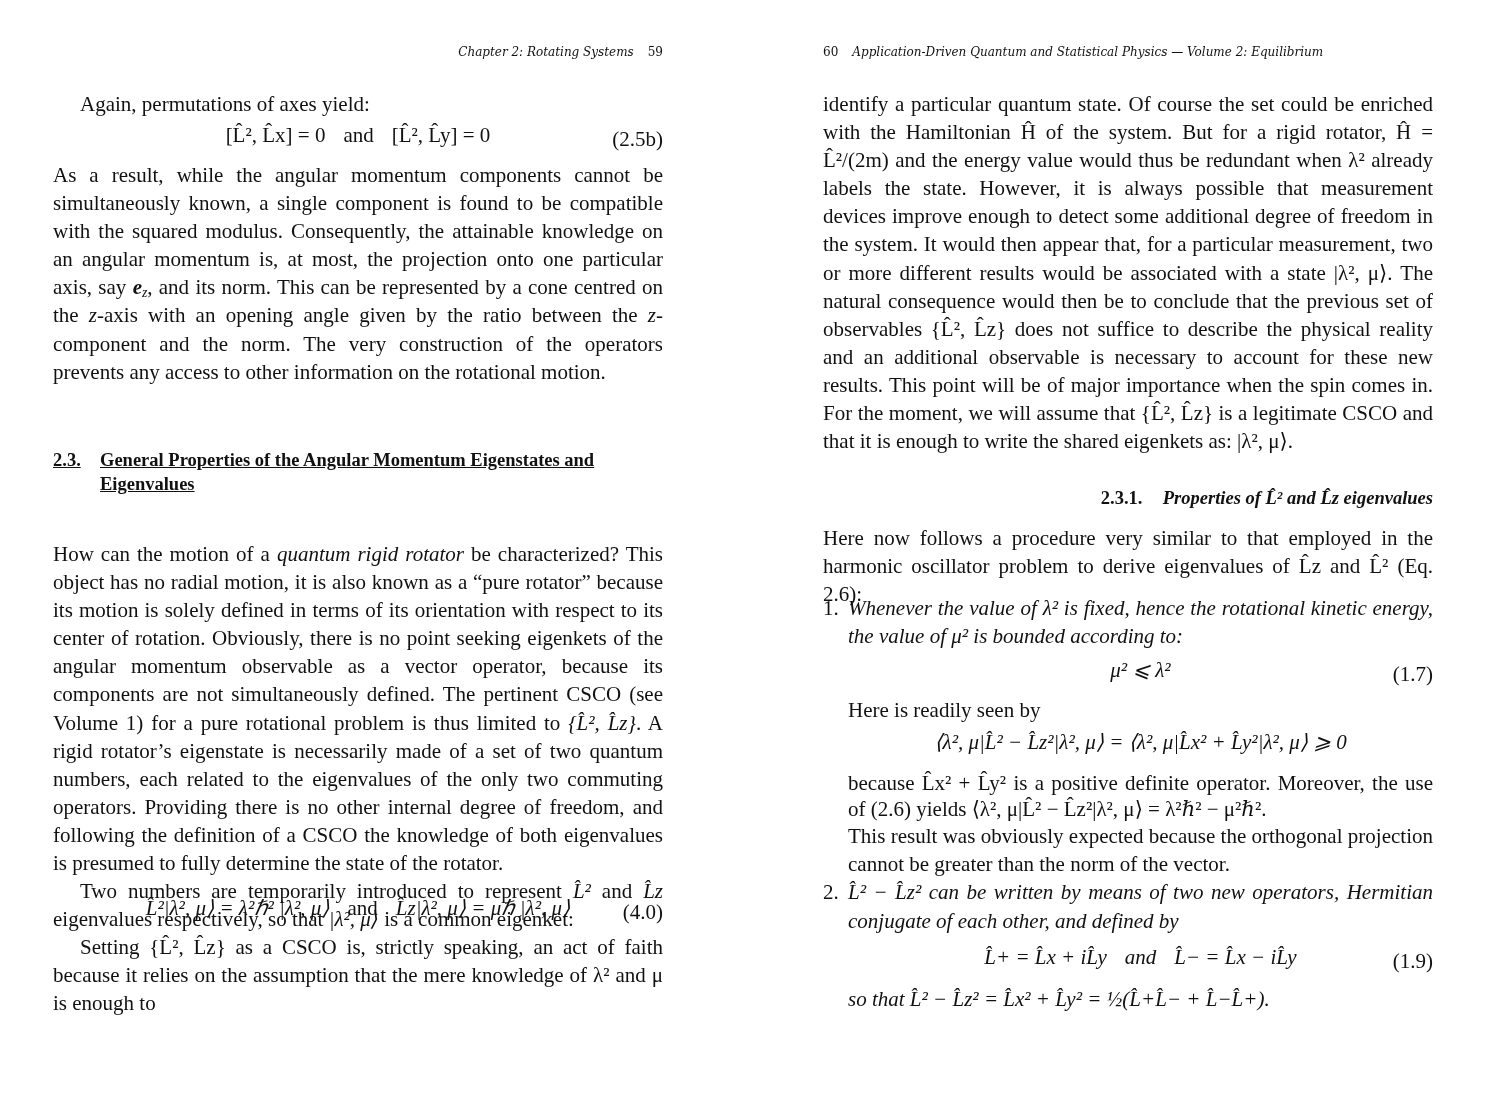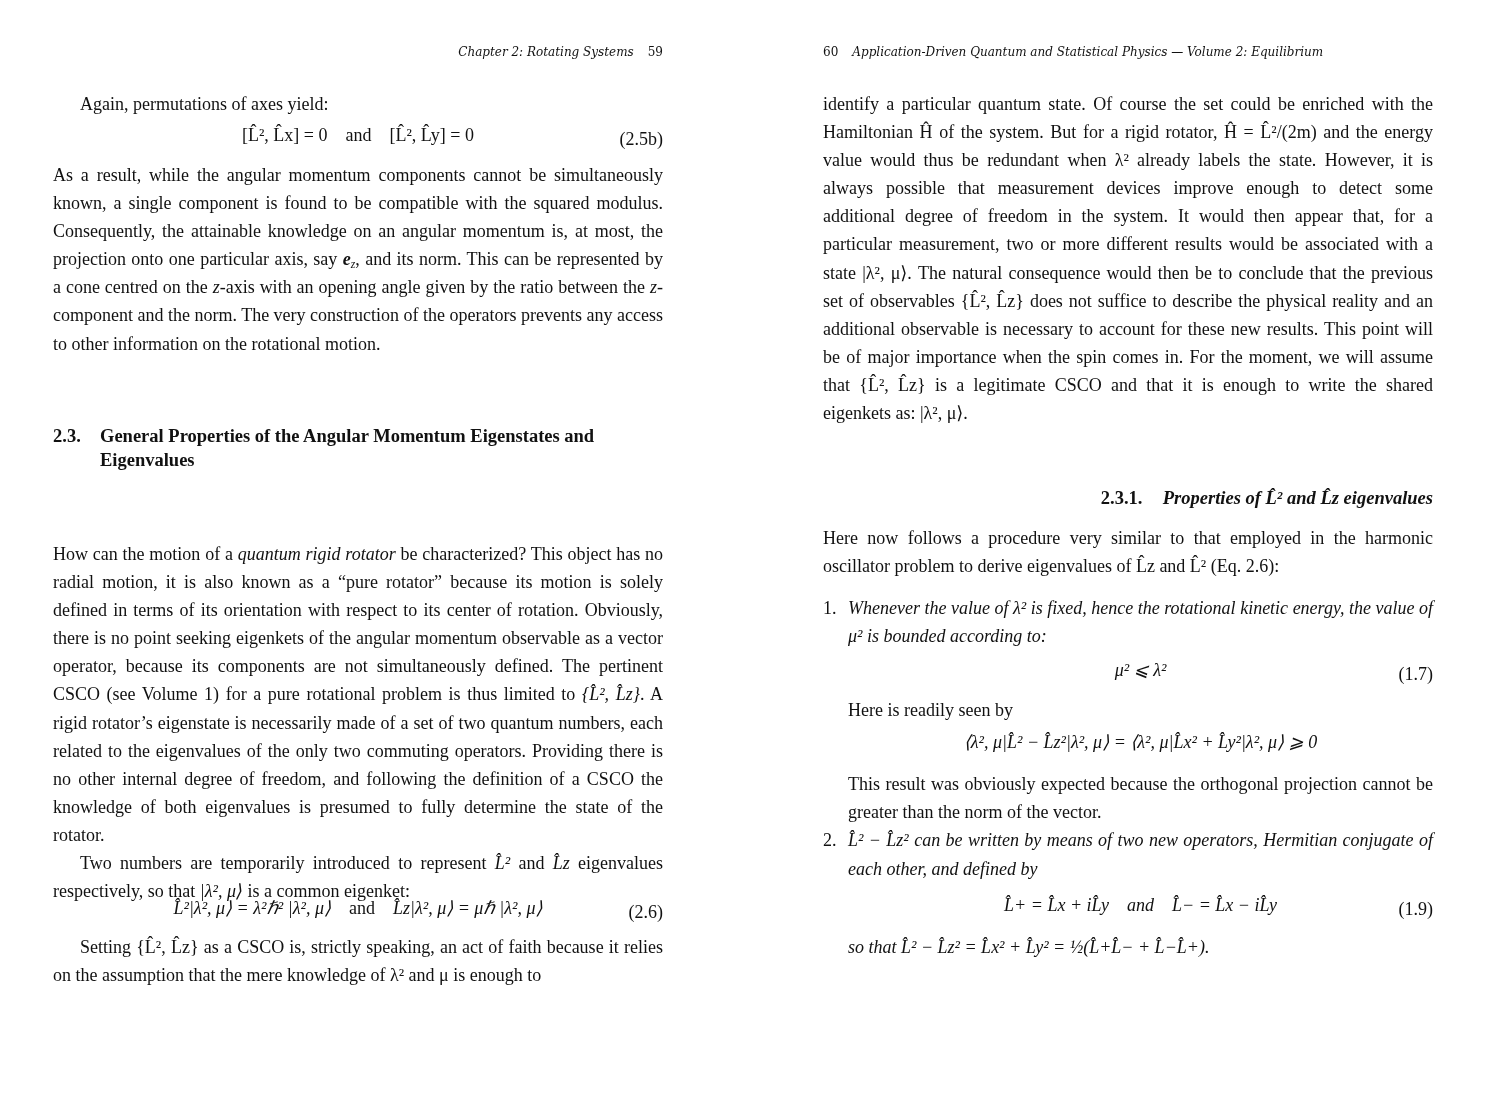--- a/index.html
+++ b/index.html
@@ -15,21 +15,21 @@
   .running-head {
     position: absolute; top: 45px; left: 0; right: 0;
     font-size: 12px; font-style: italic; white-space: nowrap;
   }
   #page-left .running-head { text-align: right; }
   .pnum { font-style: normal; }
   .rh-gap { display: inline-block; width: 14px; }
 
   .body-text {
     font-family: "Liberation Serif", "DejaVu Serif", serif;
-    font-size: 18px; line-height: 28.1px; text-align: justify;
+    font-size: 21px; line-height: 28.1px; text-align: justify;
   }
   .flow { position: absolute; left: 0; right: 0; }
 
   p { margin: 0; }
   .indent { text-indent: 27px; }
   i, .it { font-style: italic; }
   b.bvec { font-weight: bold; font-style: italic; }
   sub { font-size: 0.65em; line-height: 0; vertical-align: -0.25em; }
 
   .equation {
@@ -74,38 +74,38 @@
         <span>[L̂², L̂x] = 0</span><span class="sp"></span><span>and</span><span class="sp"></span><span>[L̂², L̂y] = 0</span>
       </div>
       <span class="eq-num">(2.5b)</span>
     </div>
   </div>
 
   <div class="flow body-text" style="top:161px;">
     <p><span>As a result, while the angular momentum components cannot be simultaneously known, a single component is found to be compatible with the squared modulus. Consequently, the attainable knowledge on an angular momentum is, at most, the projection onto one particular axis, say </span><b class="bvec">e</b><sub class="it">z</sub><span>, and its norm. This can be represented by a cone centred on the </span><i>z</i><span>-axis with an opening angle given by the ratio between the </span><i>z</i><span>-component and the norm. The very construction of the operators prevents any access to other information on the rotational motion.</span></p>
   </div>
 
-  <div class="flow" style="top:424px;">
+  <div class="flow" style="top:448px;text-decoration:underline;">
     <div class="section-heading">
       <span class="sec-num">2.3.</span>
       <span>General Properties of the Angular Momentum Eigenstates and Eigenvalues</span>
     </div>
   </div>
 
   <div class="flow body-text" style="top:497px;margin-top:43px;">
     <p><span>How can the motion of a </span><i>quantum rigid rotator</i><span> be characterized? This object has no radial motion, it is also known as a “pure rotator” because its motion is solely defined in terms of its orientation with respect to its center of rotation. Obviously, there is no point seeking eigenkets of the angular momentum observable as a vector operator, because its components are not simultaneously defined. The pertinent CSCO (see Volume 1) for a pure rotational problem is thus limited to </span><i>{L̂², L̂z}</i><span>. A rigid rotator’s eigenstate is necessarily made of a set of two quantum numbers, each related to the eigenvalues of the only two commuting operators. Providing there is no other internal degree of freedom, and following the definition of a CSCO the knowledge of both eigenvalues is presumed to fully determine the state of the rotator.</span></p>
     <p class="indent"><span>Two numbers are temporarily introduced to represent </span><i>L̂²</i><span> and </span><i>L̂z</i><span> eigenvalues respectively, so that </span><i>|λ², μ⟩</i><span> is a common eigenket:</span></p>
   </div>
 
   <div class="flow body-text" style="top:894px;">
     <div class="equation">
       <div class="eq-body">
         <i>L̂²|λ², μ⟩ = λ²ℏ² |λ², μ⟩</i><span class="sp"></span><span>and</span><span class="sp"></span><i>L̂z|λ², μ⟩ = μℏ |λ², μ⟩</i>
       </div>
-      <span class="eq-num">(2.6)</span>
+      <span class="eq-num">(4.0)</span>
     </div>
   </div>
 
   <div class="flow body-text" style="top:933px;">
     <p class="indent">Setting {L̂², L̂z} as a CSCO is, strictly speaking, an act of faith because it relies on the assumption that the mere knowledge of λ² and μ is enough to</p>
   </div>
 </div>
 
 <div class="page" id="page-right">
   <div class="running-head">
@@ -133,20 +133,21 @@
       <div class="li-body">
         <p class="li-text">Whenever the value of λ² is fixed, hence the rotational kinetic energy, the value of μ² is bounded according to:</p>
         <div class="equation" style="margin:6px 0 4px;">
           <div class="eq-body"><i>μ² ⩽ λ²</i></div>
           <span class="eq-num">(1.7)</span>
         </div>
         <p>Here is readily seen by</p>
         <div class="equation" style="margin:4px 0 6px;">
           <div class="eq-body"><i>⟨λ², μ|L̂² − L̂z²|λ², μ⟩ = ⟨λ², μ|L̂x² + L̂y²|λ², μ⟩ ⩾ 0</i></div>
         </div>
+        <p style="line-height:26px;">because L̂x² + L̂y² is a positive definite operator. Moreover, the use of (2.6) yields ⟨λ², μ|L̂² − L̂z²|λ², μ⟩ = λ²ℏ² − μ²ℏ².</p>
         <p>This result was obviously expected because the orthogonal projection cannot be greater than the norm of the vector.</p>
       </div>
     </div>
     <div class="list-item">
       <span class="li-num">2.</span>
       <div class="li-body">
         <p class="li-text">L̂² − L̂z² can be written by means of two new operators, Hermitian conjugate of each other, and defined by</p>
         <div class="equation" style="margin:8px 0 6px;">
           <div class="eq-body">
             <i>L̂+ = L̂x + iL̂y</i><span class="sp"></span><i>and</i><span class="sp"></span><i>L̂− = L̂x − iL̂y</i>

